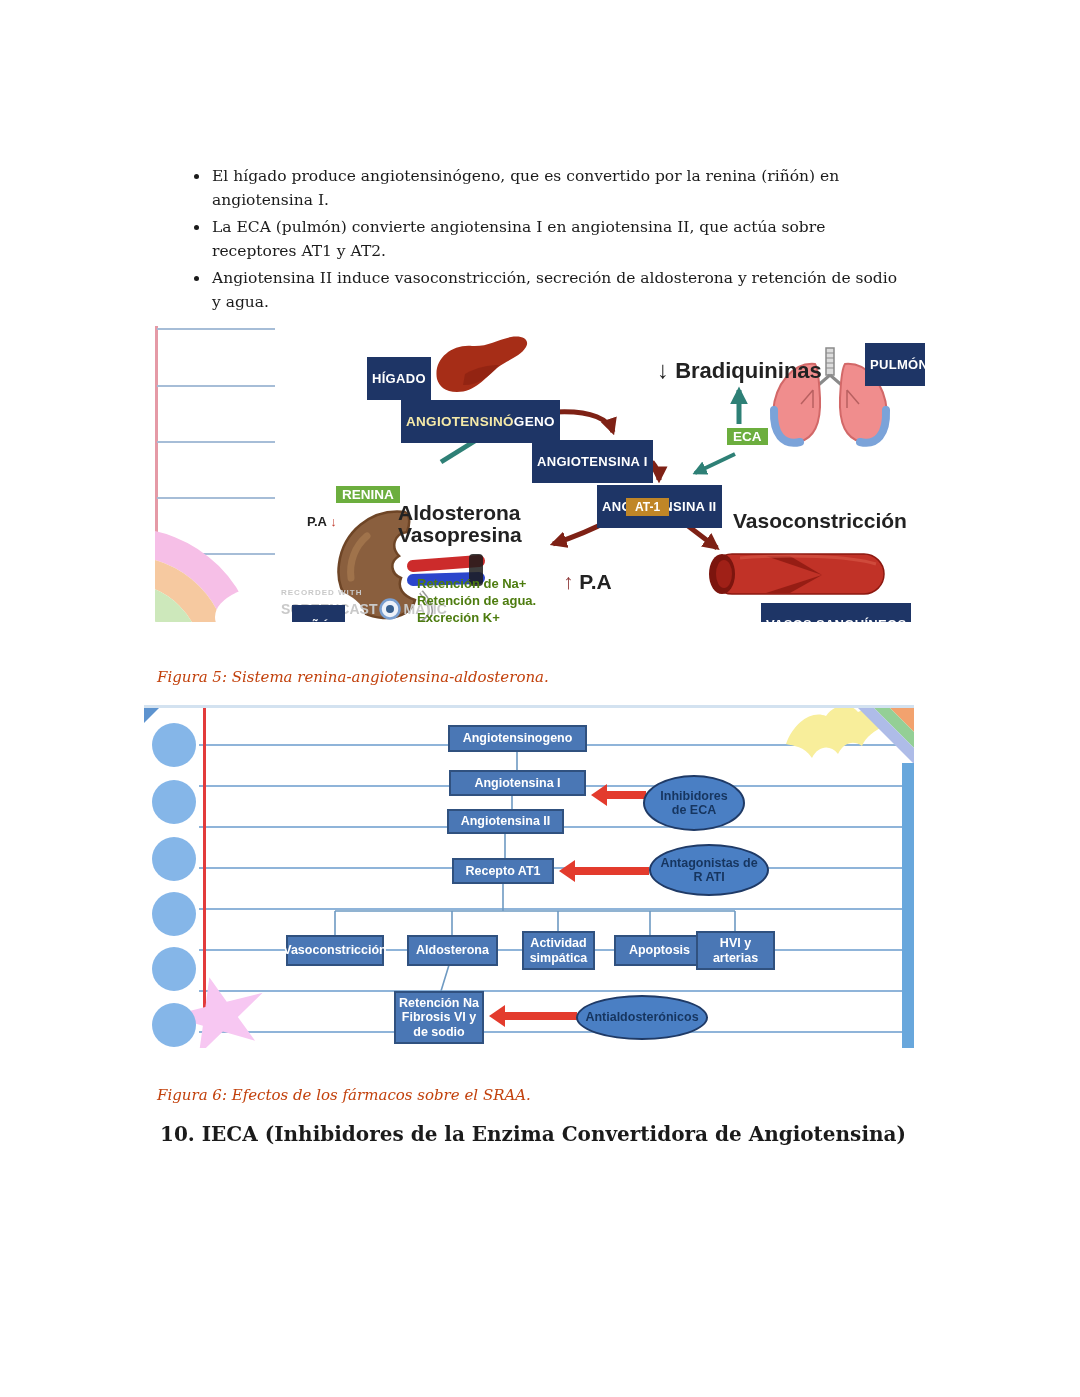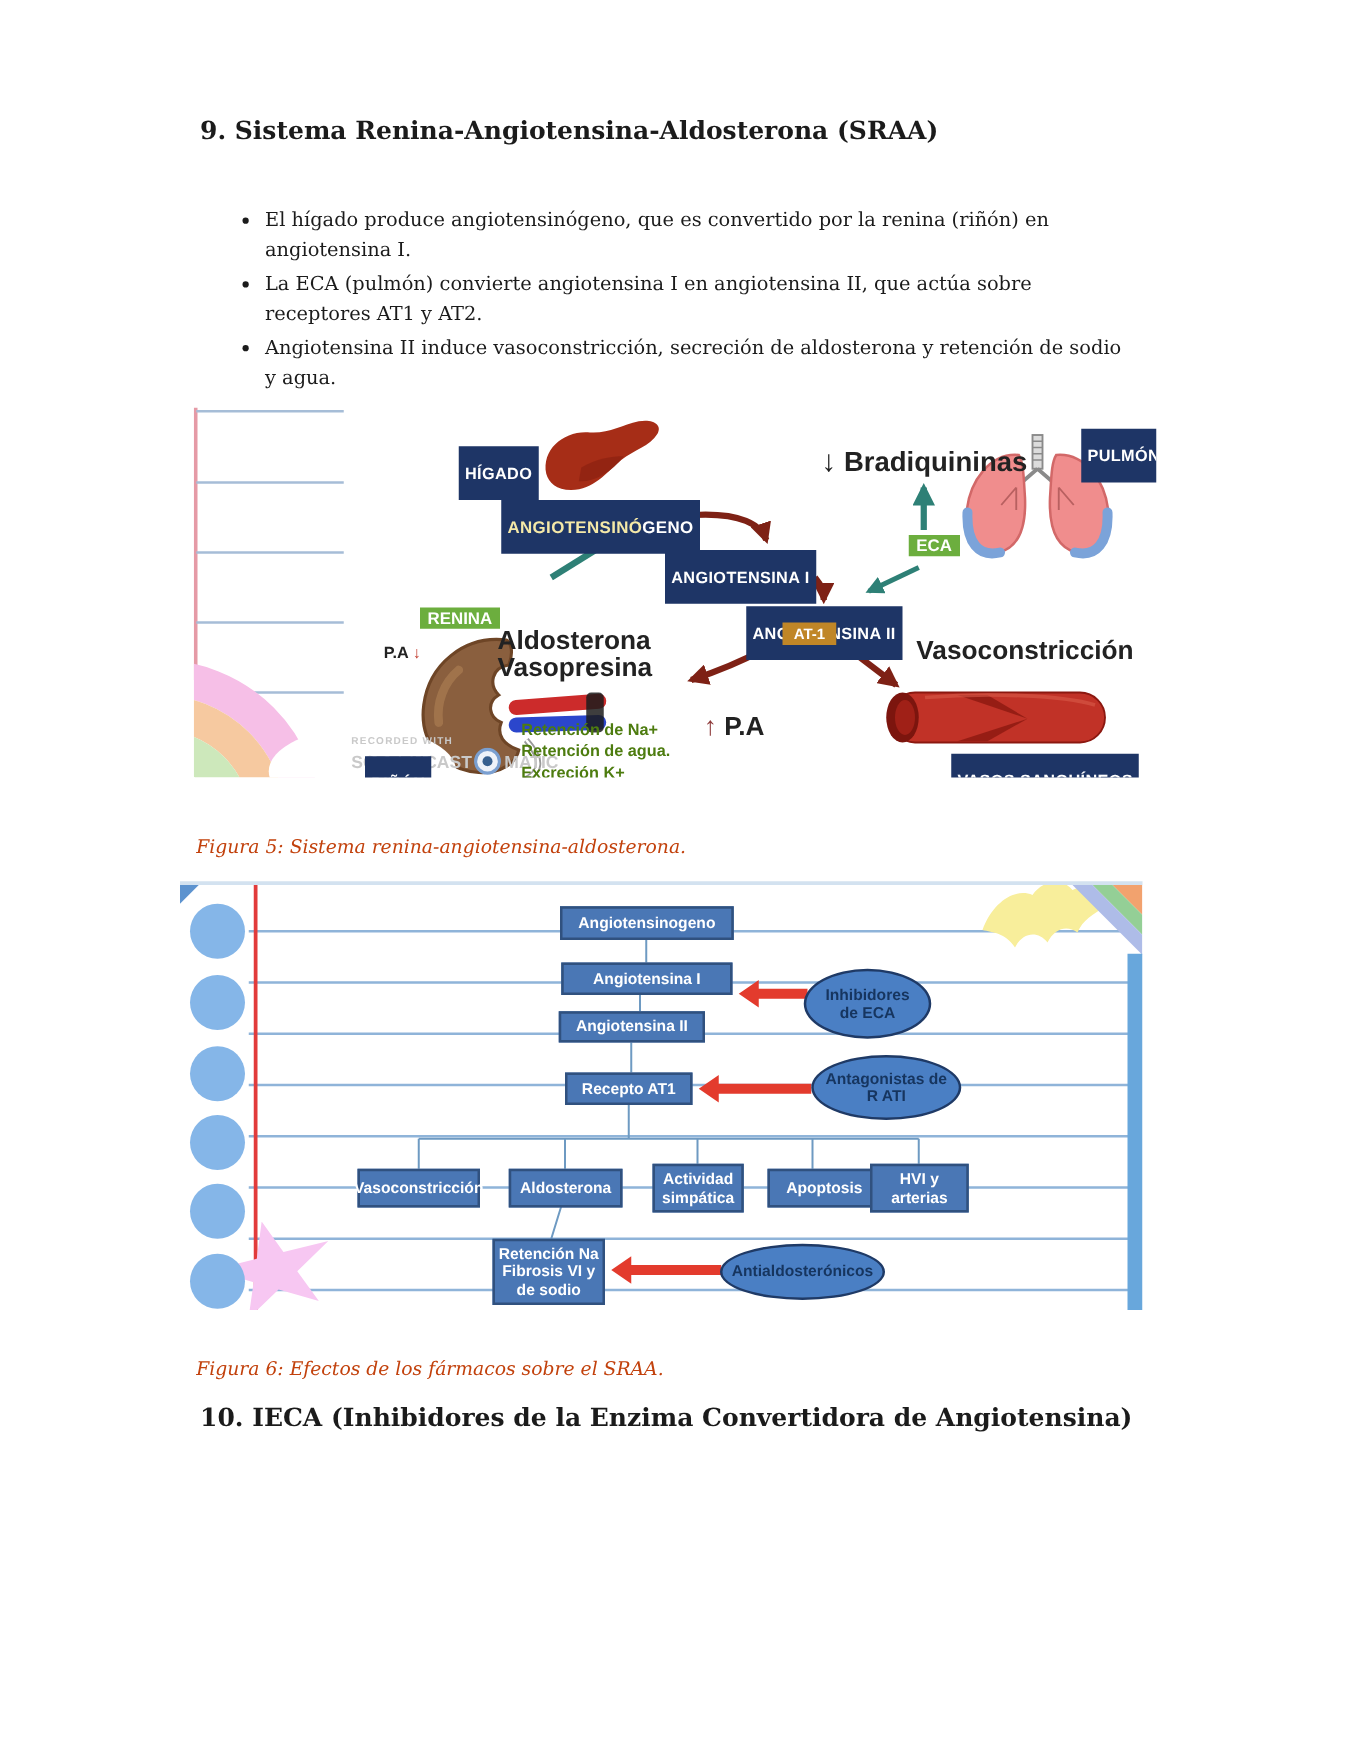--- a/index.html
+++ b/index.html
@@ -46,21 +46,20 @@
   .hline5{position:absolute;left:2px;width:118px;height:2px;background:#a6bdd7;}
   .star-pink{position:absolute;left:25px;top:268px;width:100px;height:80px;background:#f7c7f2;
              transform:rotate(-14deg);z-index:2;
              clip-path:polygon(50% 0%,61% 35%,98% 35%,68% 57%,79% 91%,50% 70%,21% 91%,32% 57%,2% 35%,39% 35%);}
 </style>
 </head>
 <body>
 
 <div class="page">
 
-  <h2 class="abs h9">9. Sistema Renina-Angiotensina-Aldosterona (SRAA)</h2>
   <ul class="abs bullets">
     <li>El hígado produce angiotensinógeno, que es convertido por la renina (riñón) en angiotensina I.</li>
     <li>La ECA (pulmón) convierte angiotensina I en angiotensina II, que actúa sobre receptores AT1 y AT2.</li>
     <li>Angiotensina II induce vasoconstricción, secreción de aldosterona y retención de sodio y agua.</li>
   </ul>
 
   <div class="abs fig fig5">
 
     <div class="abs" style="left:0;top:0;width:3px;height:218px;background:#e59aa6;"></div>
     <div>

